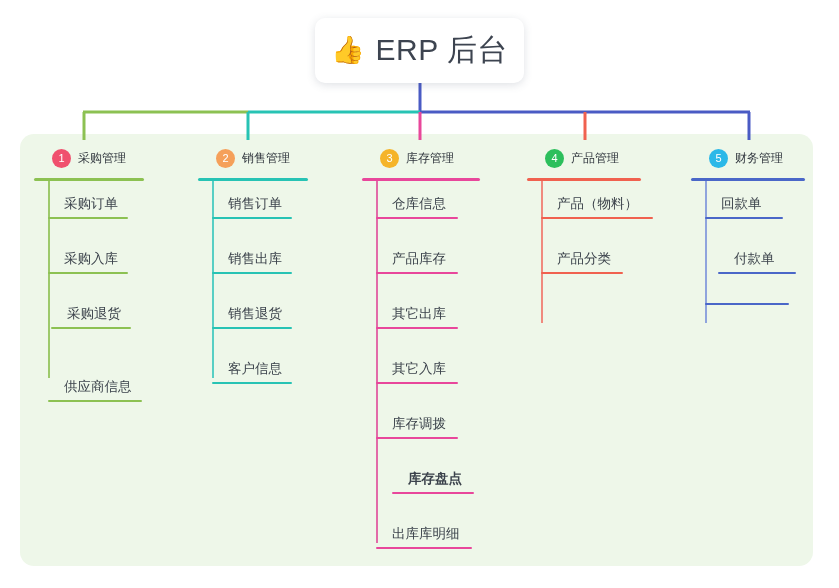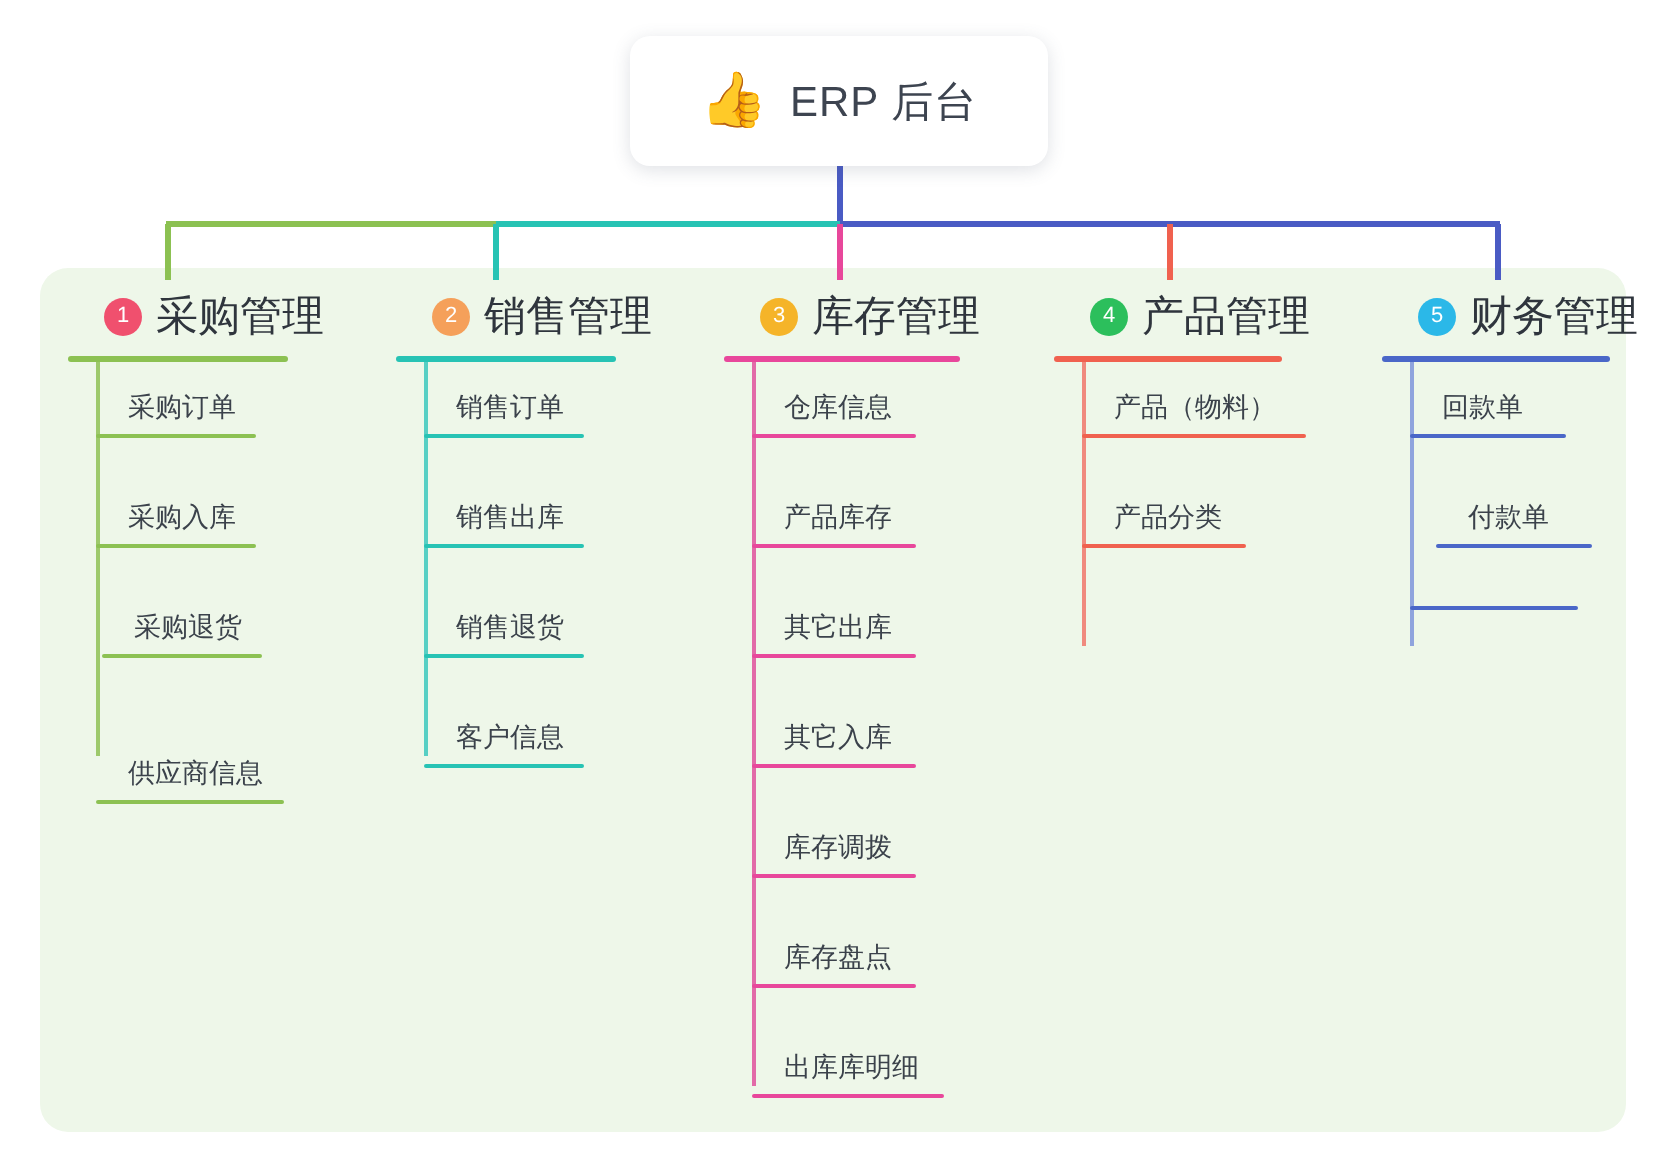--- a/index.html
+++ b/index.html
@@ -27,40 +27,40 @@
     left:315px;top:18px;
     width:209px;height:65px;
     background:#ffffff;
     border-radius:10px;
     box-shadow:0 2px 9px rgba(80,90,110,.18);
     display:flex;align-items:center;justify-content:center;
     gap:11px;
   }
   .title-emoji{font-size:27px;line-height:1;}
   .title-text{
-    font-size:21px;color:#3d4450;letter-spacing:.5px;white-space:nowrap;
+    font-size:30px;color:#3d4450;letter-spacing:.5px;white-space:nowrap;
   }
 
   
   .conn{position:absolute;left:0;top:0;width:839px;height:200px;}
 
   
   .col{position:absolute;top:146px;}
   .col-head{
     display:flex;align-items:center;gap:7px;
     height:24px;white-space:nowrap;
     padding-left:18px;
   }
   .badge{
     width:19px;height:19px;border-radius:50%;
     color:#fff;font-size:11px;
     display:flex;align-items:center;justify-content:center;
     flex:0 0 auto;font-weight:normal;
   }
-  .col-title{font-size:21px;color:#2f353d;}
+  .col-title{font-size:12px;color:#2f353d;}
   .head-rule{
     height:3px;border-radius:2px;margin-top:8px;
   }
 
   .leaves{position:relative;margin-top:0;}
   .spine{position:absolute;left:14px;top:0;width:2px;}
   .leaf{position:relative;}
   .leaf-text{
     font-size:13.5px;color:#3b424b;white-space:nowrap;
     padding-left:30px;
@@ -169,21 +169,21 @@
           <div class="leaf-rule" style="background: rgb(232, 71, 155); width: 82px;"></div>
         </div>
         <div class="leaf" style="position: absolute; left: 0px; top: 173px;">
           <div class="leaf-text">其它入库</div>
           <div class="leaf-rule" style="background: rgb(232, 71, 155); width: 82px;"></div>
         </div>
         <div class="leaf" style="position: absolute; left: 0px; top: 228px;">
           <div class="leaf-text">库存调拨</div>
           <div class="leaf-rule" style="background: rgb(232, 71, 155); width: 82px;"></div>
         </div>
-        <div class="leaf" style="position: absolute; left: 0px; top: 283px;">
+        <div class="leaf" style="position: absolute; left: 16px; top: 283px; font-weight: bold;">
           <div class="leaf-text">库存盘点</div>
           <div class="leaf-rule" style="background: rgb(232, 71, 155); width: 82px;"></div>
         </div>
         <div class="leaf" style="position: absolute; left: 0px; top: 338px;">
           <div class="leaf-text">出库库明细</div>
           <div class="leaf-rule" style="background: rgb(232, 71, 155); width: 96px;"></div>
         </div>
       </div>
   </div>
 

